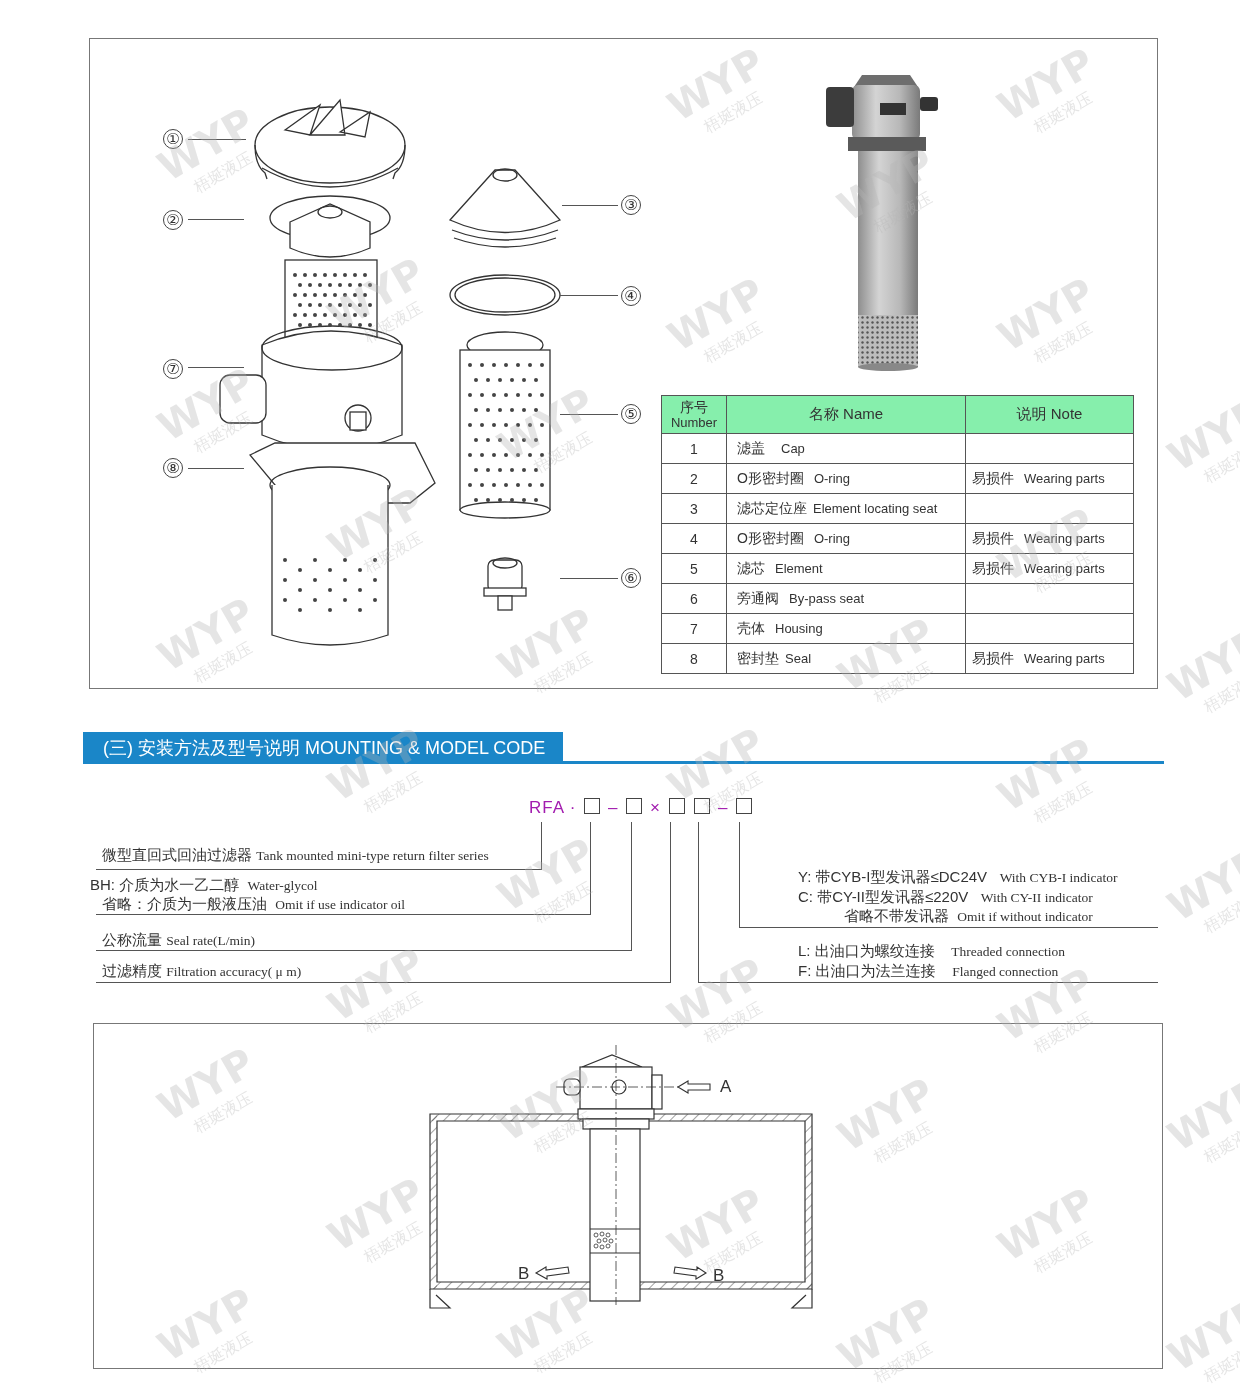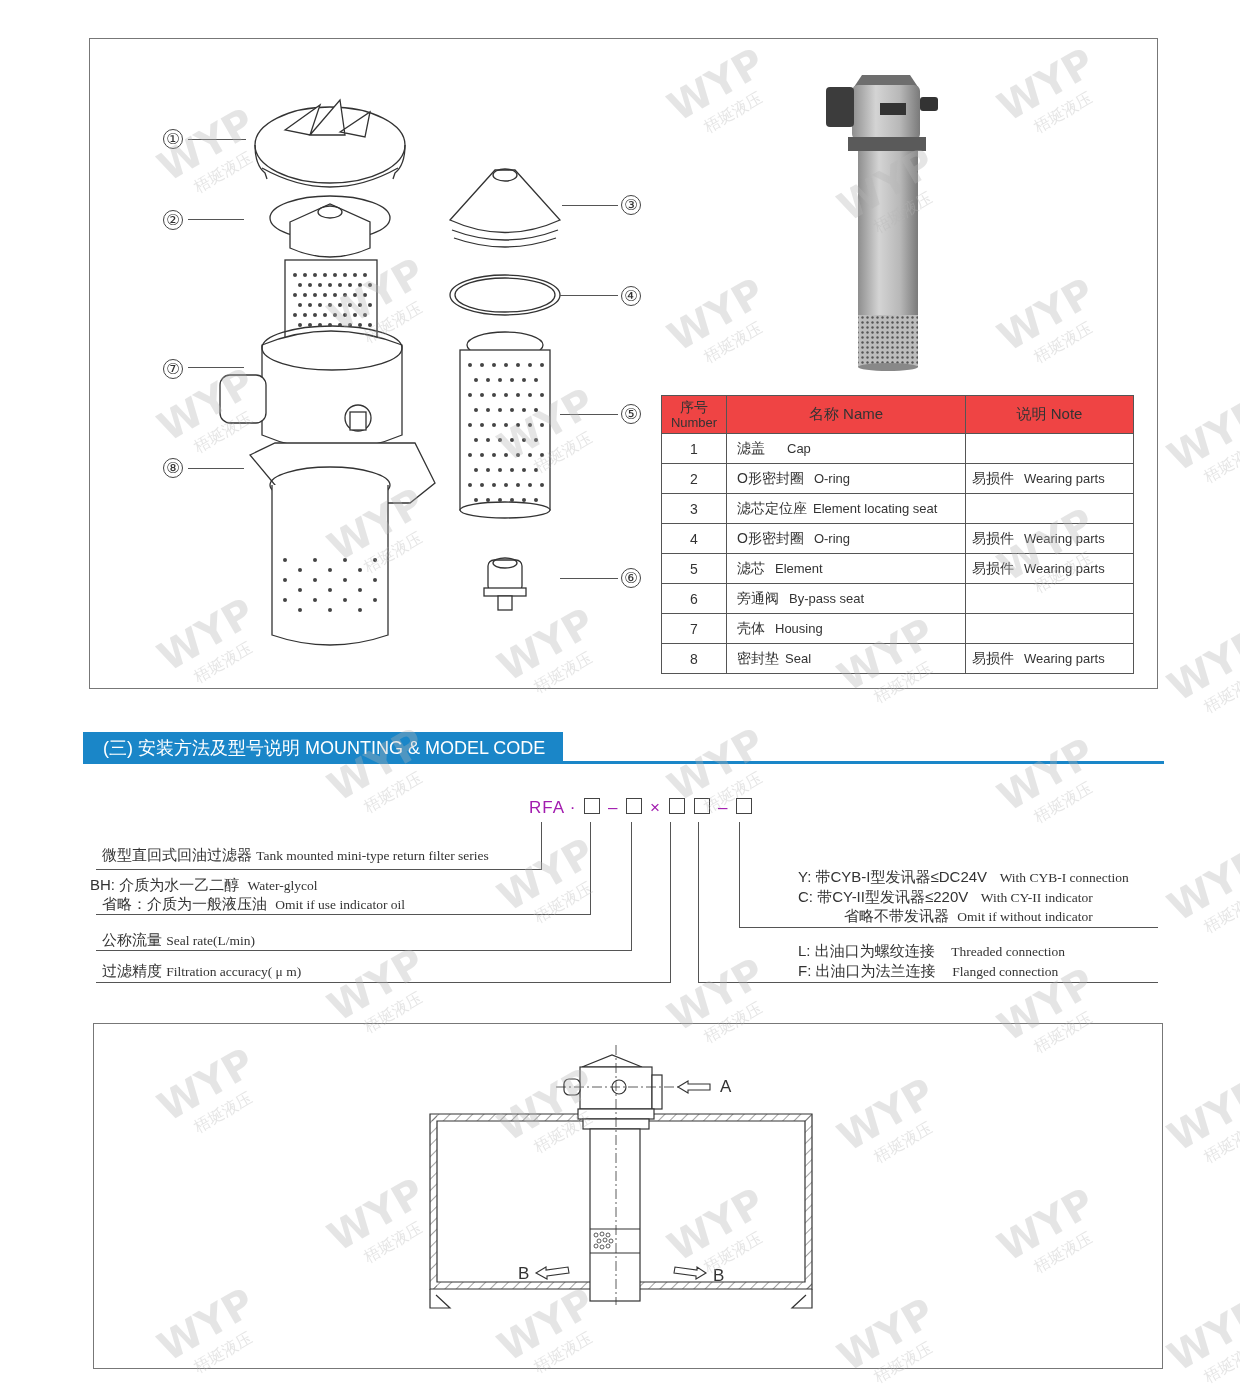--- a/index.html
+++ b/index.html
@@ -10,21 +10,21 @@
   
   .panel-top { left: 89px; top: 38px; width: 1069px; height: 651px; border: 1.5px solid #777; box-sizing: border-box; }
   .callout { font-size: 15px; color: #333; width: 20px; height: 20px; border: 1.2px solid #444; border-radius: 50%;
              display: flex; align-items: center; justify-content: center; box-sizing: border-box; background: #fff; }
   .leader { height: 1.3px; background: #555; }
 
   
   table.parts { border-collapse: collapse; position: absolute; left: 661px; top: 395px; width: 473px;
                 font-size: 14px; color: #333; }
   table.parts th, table.parts td { border: 1.3px solid #555; height: 29px; padding: 0; }
-  table.parts th { background: #ef4444; font-weight: normal; height: 37px; font-size: 15px; }
+  table.parts th { background: #86efac; font-weight: normal; height: 37px; font-size: 15px; }
   table.parts td.num { text-align: center; width: 64px; }
   table.parts td.name { padding-left: 10px; width: 228px; }
   table.parts td.note { padding-left: 6px; }
   .en { margin-left: 10px; font-size: 13px; }
   .num-head { font-size: 14px; line-height: 15px; }
 
   
   .sec-bar { left: 83px; top: 732px; width: 480px; height: 32px; background: #1a86c8; color: #fff;
              font-size: 18px; display: flex; align-items: center; padding-left: 20px; box-sizing: border-box; }
   .sec-line { left: 83px; top: 761px; width: 1081px; height: 3px; background: #1a86c8; }
@@ -286,21 +286,21 @@
         <div class="num-head">序号</div>
         <div class="num-head" style="font-size:13px">Number</div>
       </th>
       <th>名称  Name</th>
       <th>说明  Note</th>
     </tr>
   </thead>
   <tbody>
     <tr>
       <td class="num">1</td>
-      <td class="name"><span>滤盖</span><span class="en" style="margin-left:22px">Cap</span></td>
+      <td class="name"><span>滤盖</span><span class="en" style="margin-left:16px">Cap</span></td>
       <td class="note"><span></span><span class="en"></span></td>
     </tr>
     <tr>
       <td class="num">2</td>
       <td class="name"><span>O形密封圈</span><span class="en">O-ring</span></td>
       <td class="note"><span>易损件</span><span class="en">Wearing parts</span></td>
     </tr>
     <tr>
       <td class="num">3</td>
       <td class="name"><span>滤芯定位座</span><span class="en" style="margin-left:6px">Element locating seat</span></td>
@@ -362,21 +362,21 @@
 <div class="abs hline" style="left:698px;top:982px;width:460px"></div>
 <div class="abs vline" style="left:739px;top:822px;height:106px"></div>
 <div class="abs hline" style="left:739px;top:927px;width:419px"></div>
 
 <div class="abs desc" style="left:102px;top:846px"><span>微型直回式回油过滤器</span> <span class="e">Tank mounted mini-type return filter series</span></div>
 <div class="abs desc" style="left:90px;top:876px"><span>BH: 介质为水一乙二醇</span>&nbsp;&nbsp;<span class="e">Water-glycol</span></div>
 <div class="abs desc" style="left:102px;top:895px"><span>省略：介质为一般液压油</span>&nbsp;&nbsp;<span class="e">Omit if use indicator oil</span></div>
 <div class="abs desc" style="left:102px;top:931px"><span>公称流量</span> <span class="e">Seal rate(L/min)</span></div>
 <div class="abs desc" style="left:102px;top:962px"><span>过滤精度</span> <span class="e">Filtration accuracy( μ m)</span></div>
 
-<div class="abs desc" style="left:798px;top:868px"><span>Y: 带CYB-I型发讯器≤DC24V</span>&nbsp;&nbsp;&nbsp;<span class="e">With CYB-I connection</span></div>
+<div class="abs desc" style="left:798px;top:868px"><span>Y: 带CYB-I型发讯器≤DC24V</span>&nbsp;&nbsp;&nbsp;<span class="e">With CYB-I indicator</span></div>
 <div class="abs desc" style="left:798px;top:888px"><span>C: 带CY-II型发讯器≤220V</span>&nbsp;&nbsp;&nbsp;<span class="e">With CY-II indicator</span></div>
 <div class="abs desc" style="left:844px;top:907px"><span>省略不带发讯器</span>&nbsp;&nbsp;<span class="e">Omit if without indicator</span></div>
 <div class="abs desc" style="left:798px;top:942px"><span>L: 出油口为螺纹连接</span>&nbsp;&nbsp;&nbsp;&nbsp;<span class="e">Threaded connection</span></div>
 <div class="abs desc" style="left:798px;top:962px"><span>F: 出油口为法兰连接</span>&nbsp;&nbsp;&nbsp;&nbsp;<span class="e">Flanged connection</span></div>
 
 <div class="abs panel-bottom"></div>
 <svg class="abs" style="left:428px;top:1045px" width="390" height="295">
   <defs>
     <pattern id="hatch" width="8" height="8" patternUnits="userSpaceOnUse" patternTransform="rotate(45)">
       <line x1="0" y1="0" x2="0" y2="8" stroke="#444" stroke-width="1"></line>

